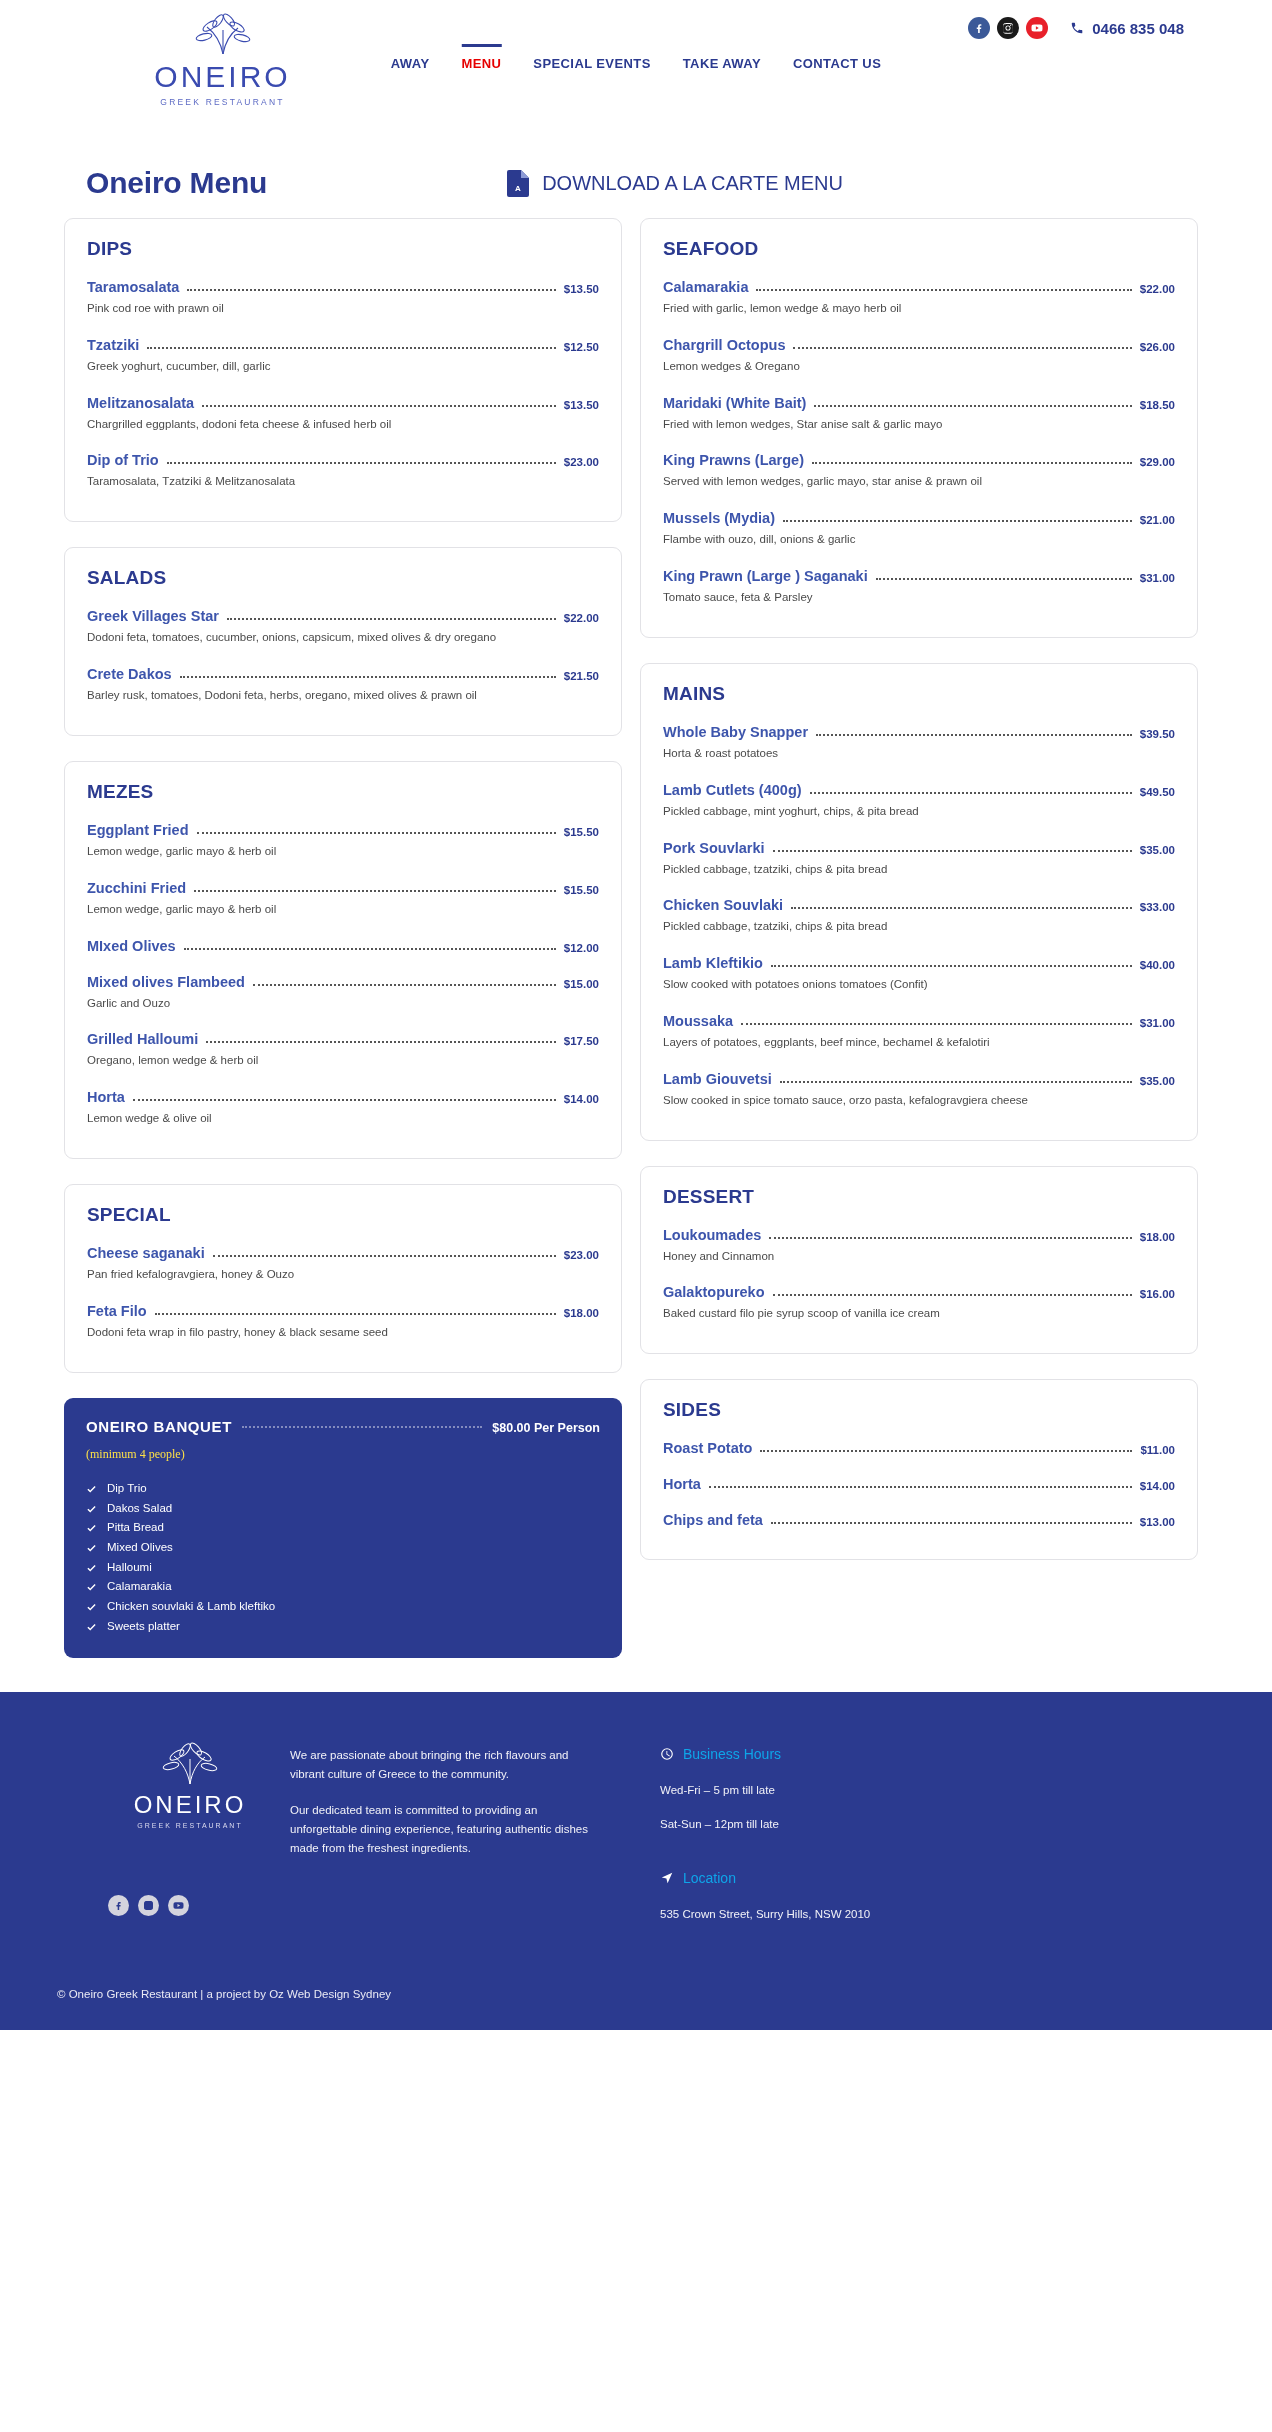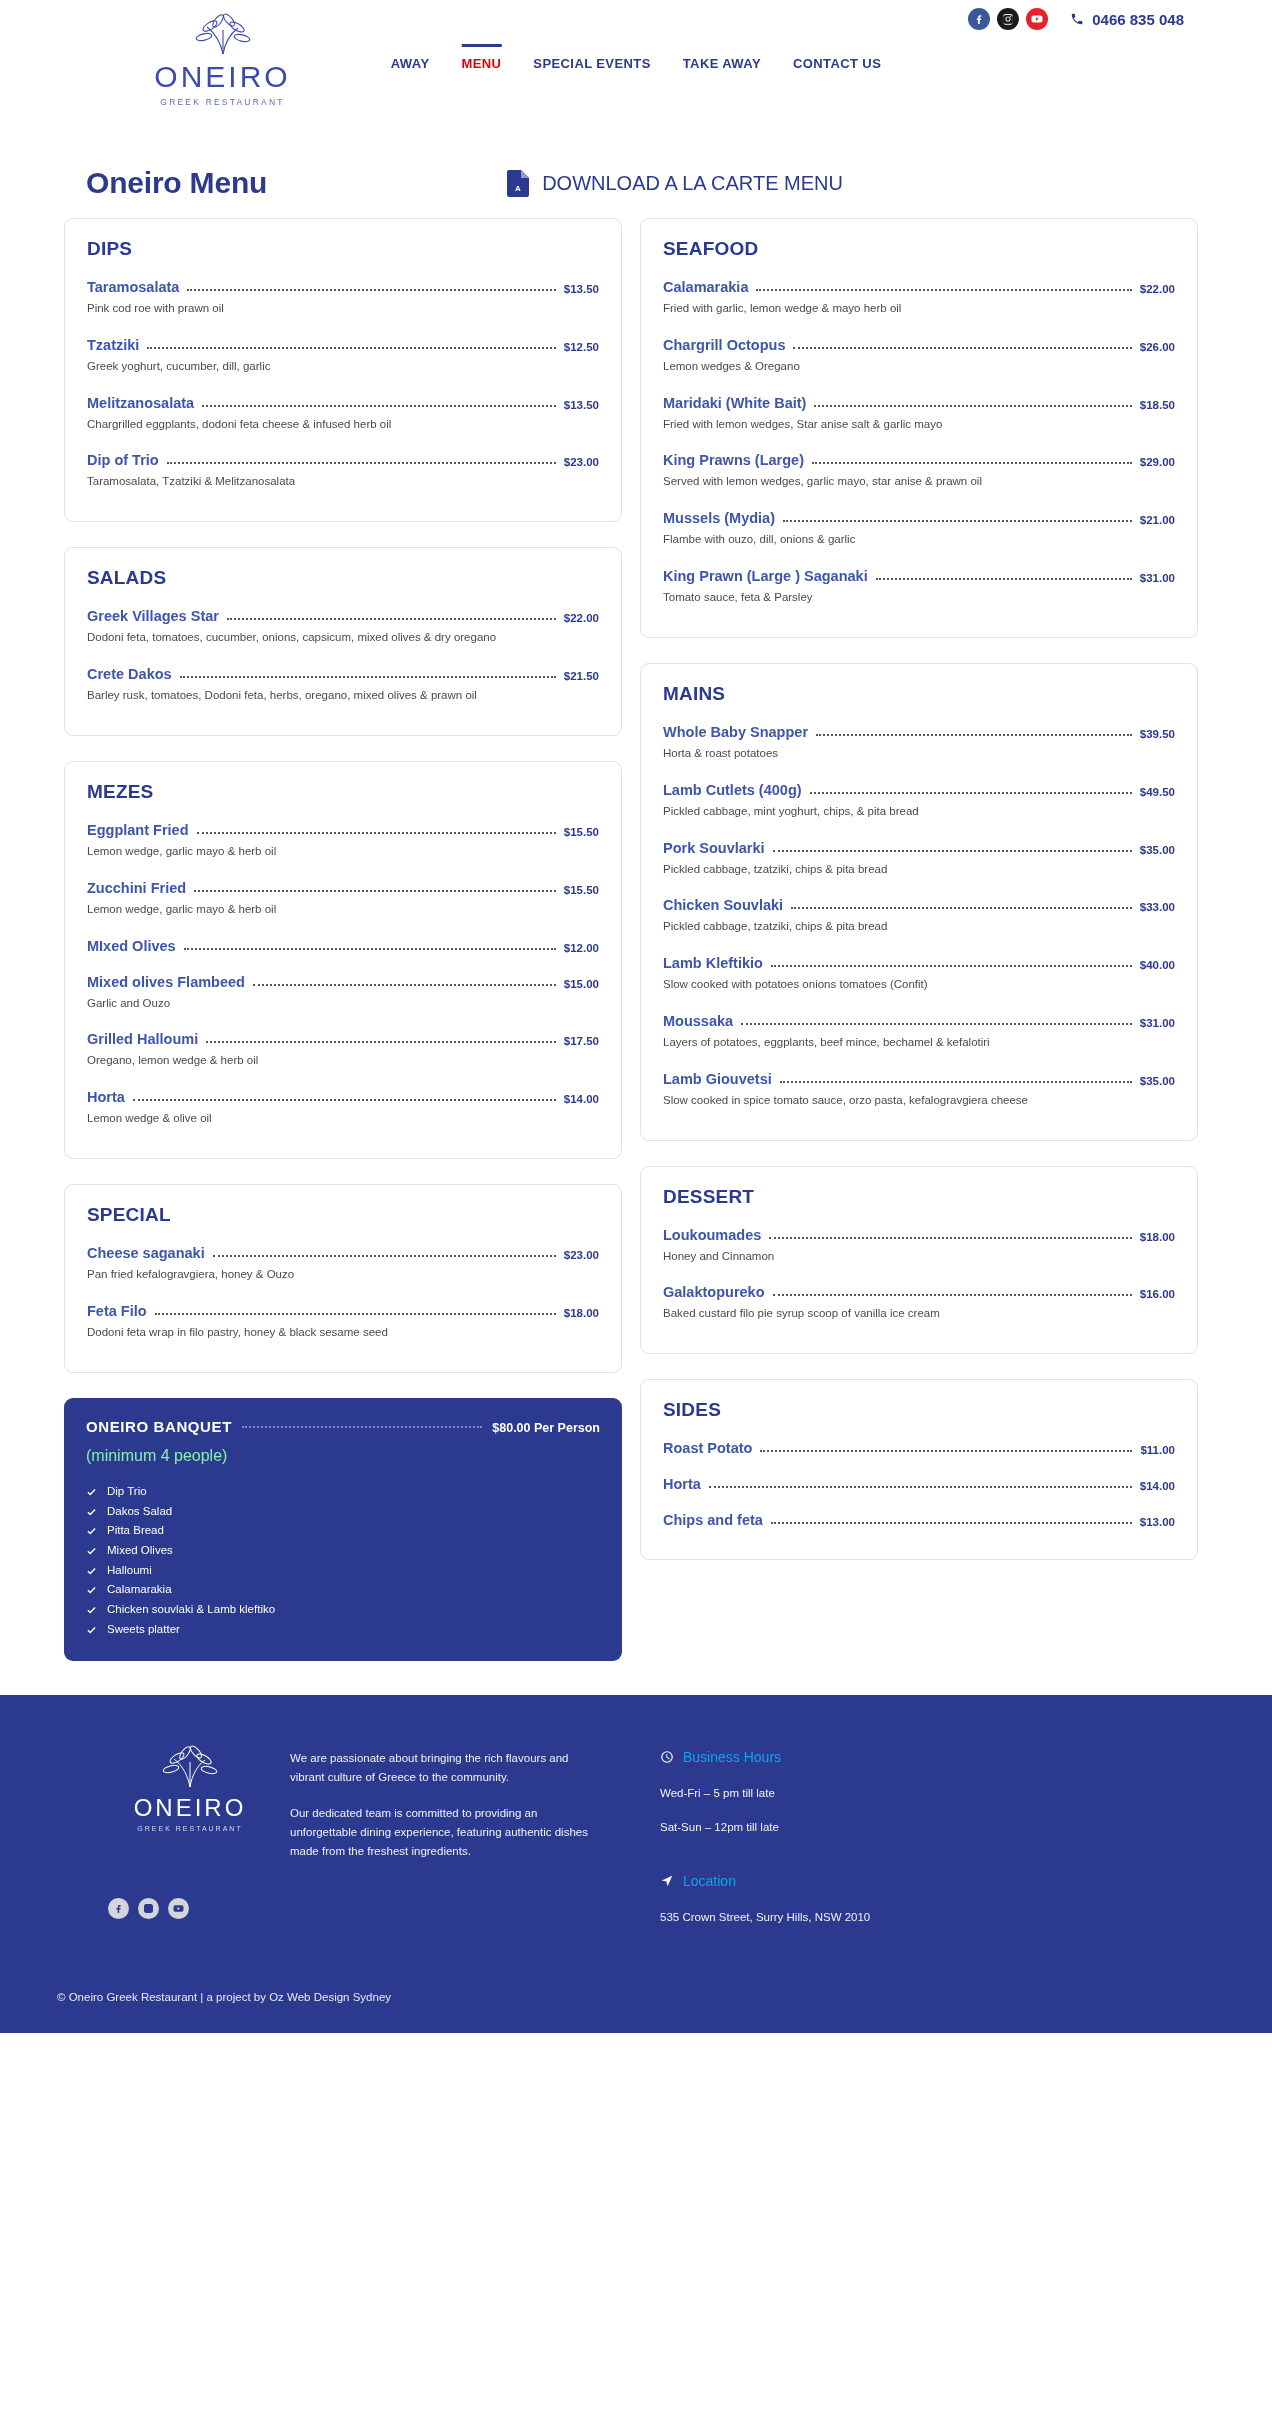--- a/index.html
+++ b/index.html
@@ -35,21 +35,21 @@
   }
   .logo-sub {
     font-size: 8.5px;
     letter-spacing: 2.2px;
     color: #5c6ac4;
     margin-top: 5px;
   }
 
   .top-right {
     position: absolute;
-    right: 88px; top: 8px;
+    right: 88px; top: 17px;
     display: flex;
     align-items: center;
     gap: 22px;
   }
   .social-row { display: flex; gap: 7px; align-items: center; }
   .soc {
     width: 22px; height: 22px; border-radius: 50%;
     display: flex; align-items: center; justify-content: center;
     cursor: pointer;
   }
@@ -197,23 +197,24 @@
     flex: 1 1 auto;
     border-bottom: 2px dotted rgba(255,255,255,.42);
     transform: translateY(-4px);
   }
   .banquet-price {
     font-size: 12.5px;
     font-weight: 700;
     white-space: nowrap;
   }
   .banquet-note {
-    font-size: 16px;
+    font-size: 12px;
     margin-top: 12px;
-    color: #86efac;
+    color: #fde047;
+    font-family: Liberation Serif, serif;
   }
   .banquet-list {
     list-style: none;
     margin-top: 17px;
   }
   .banquet-list li {
     display: flex;
     align-items: center;
     gap: 10px;
     font-size: 11.5px;

